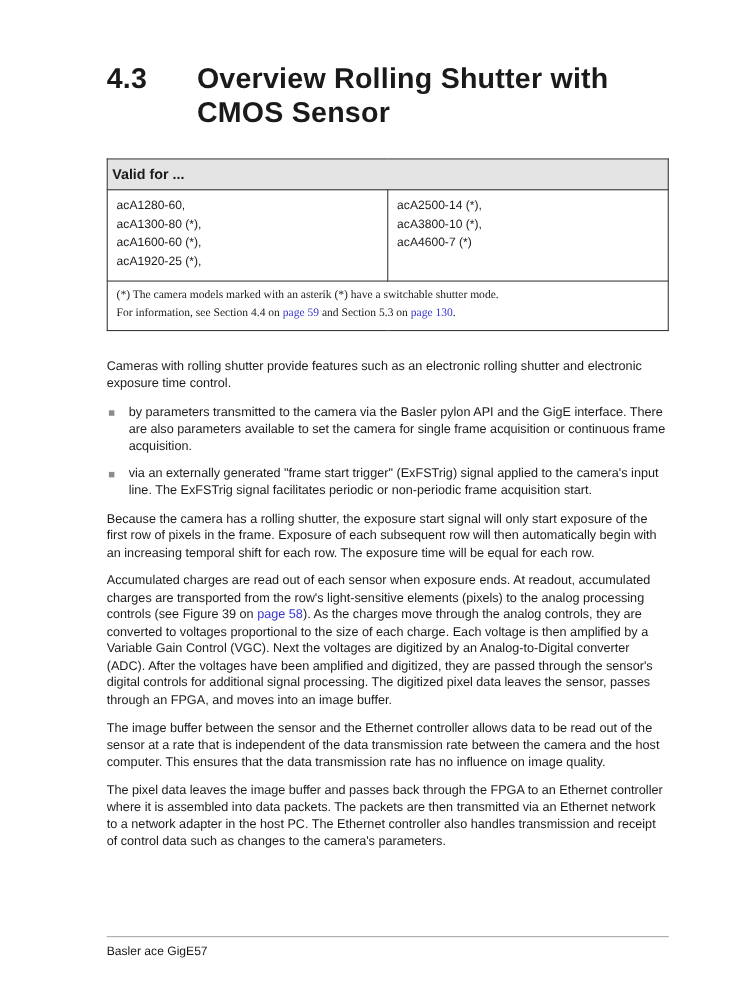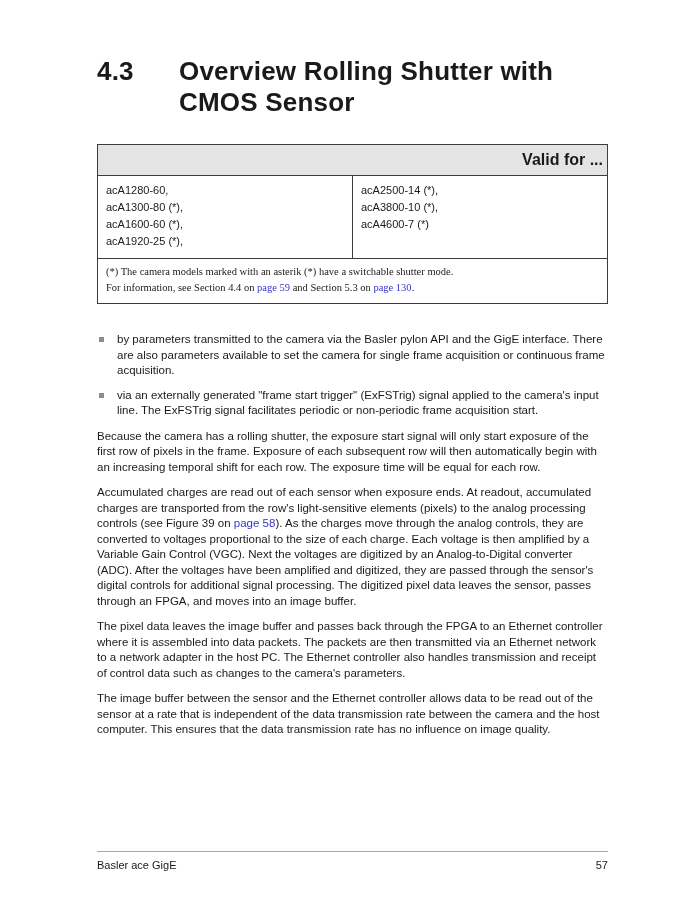--- a/index.html
+++ b/index.html
@@ -43,23 +43,23 @@
     margin-top: 26px;
     border-collapse: collapse;
     font-size: 11px;
   }
   table.valid-table th, table.valid-table td {
     border: 1px solid var(--border);
   }
   table.valid-table th {
     background: var(--table_header_bg);
     font-weight: bold;
-    text-align: right;
+    text-align: left;
     padding: 6px 4px;
-    font-size: 16px;
+    font-size: 13px;
   }
   td.models {
     width: 50%;
     vertical-align: top;
     padding: 6px 8px 8px 8px;
     line-height: 17px;
     white-space: pre-line;
   }
   td.footnote {
     padding: 5px 8px 7px 8px;
@@ -69,21 +69,21 @@
   }
 
   .body-copy { margin-top: 25px; }
   .body-copy p {
     font-size: 11.5px;
     line-height: 15.5px;
     margin-bottom: 10px;
   }
   ul.bullets {
     list-style: none;
-    margin: 28px 0 10px 0;
+    margin: 11px 0 10px 0;
   }
   ul.bullets li {
     position: relative;
     padding-left: 20px;
     font-size: 11.5px;
     line-height: 15.5px;
     margin-bottom: 9px;
   }
   ul.bullets li .sq {
     position: absolute; left: 2px; top: 5px;
@@ -91,21 +91,21 @@
     background: var(--bullet);
     display: inline-block;
   }
   a.link { color: var(--link); text-decoration: none; cursor: pointer; }
 
   .footer {
     position: absolute;
     left: 97px; right: 69px; top: 851px;
     border-top: 1px solid var(--rule);
     padding-top: 7px;
-    display: flex; justify-content: space-between;
+    display: flex; justify-content: flex-start;
     font-size: 11px;
   }
 </style>
 </head>
 <body>
 
 <div class="page">
 
 
   <h1 class="section-title">
@@ -130,32 +130,33 @@
       <tr>
         <td colspan="2" class="footnote">
           <div>(*) The camera models marked with an asterik (*) have a switchable shutter mode.</div>
           <div><span>For information, see Section 4.4 on </span><a class="link">page 59</a><span> and Section 5.3 on </span><a class="link">page 130</a><span>.</span></div>
         </td>
       </tr>
     </tbody>
   </table>
 
   <div class="body-copy">
+    <p>Cameras with rolling shutter provide features such as an electronic rolling shutter and electronic exposure time control.</p>
 
     <ul class="bullets">
       <li><span class="sq"></span><span>by parameters transmitted to the camera via the Basler pylon API and the GigE interface. There are also parameters available to set the camera for single frame acquisition or continuous frame acquisition.</span></li>
       <li><span class="sq"></span><span>via an externally generated "frame start trigger" (ExFSTrig) signal applied to the camera's input line. The ExFSTrig signal facilitates periodic or non-periodic frame acquisition start.</span></li>
     </ul>
 
     <p>Because the camera has a rolling shutter, the exposure start signal will only start exposure of the first row of pixels in the frame. Exposure of each subsequent row will then automatically begin with an increasing temporal shift for each row. The exposure time will be equal for each row.</p>
 
     <p><span>Accumulated charges are read out of each sensor when exposure ends. At readout, accumulated charges are transported from the row's light-sensitive elements (pixels) to the analog processing controls (see Figure 39 on </span><a class="link">page 58</a><span>). As the charges move through the analog controls, they are converted to voltages proportional to the size of each charge. Each voltage is then amplified by a Variable Gain Control (VGC). Next the voltages are digitized by an Analog-to-Digital converter (ADC). After the voltages have been amplified and digitized, they are passed through the sensor's digital controls for additional signal processing. The digitized pixel data leaves the sensor, passes through an FPGA, and moves into an image buffer.</span></p>
 
+    <p>The image buffer between the sensor and the Ethernet controller allows data to be read out of the sensor at a rate that is independent of the data transmission rate between the camera and the host computer. This ensures that the data transmission rate has no influence on image quality.</p>
     <p>The pixel data leaves the image buffer and passes back through the FPGA to an Ethernet controller where it is assembled into data packets. The packets are then transmitted via an Ethernet network to a network adapter in the host PC. The Ethernet controller also handles transmission and receipt of control data such as changes to the camera's parameters.</p>
-    <p>The image buffer between the sensor and the Ethernet controller allows data to be read out of the sensor at a rate that is independent of the data transmission rate between the camera and the host computer. This ensures that the data transmission rate has no influence on image quality.</p>
   </div>
 
   <div class="footer">
     <span>Basler ace GigE</span>
     <span>57</span>
   </div>
 
 </div>
 
 </body></html>

